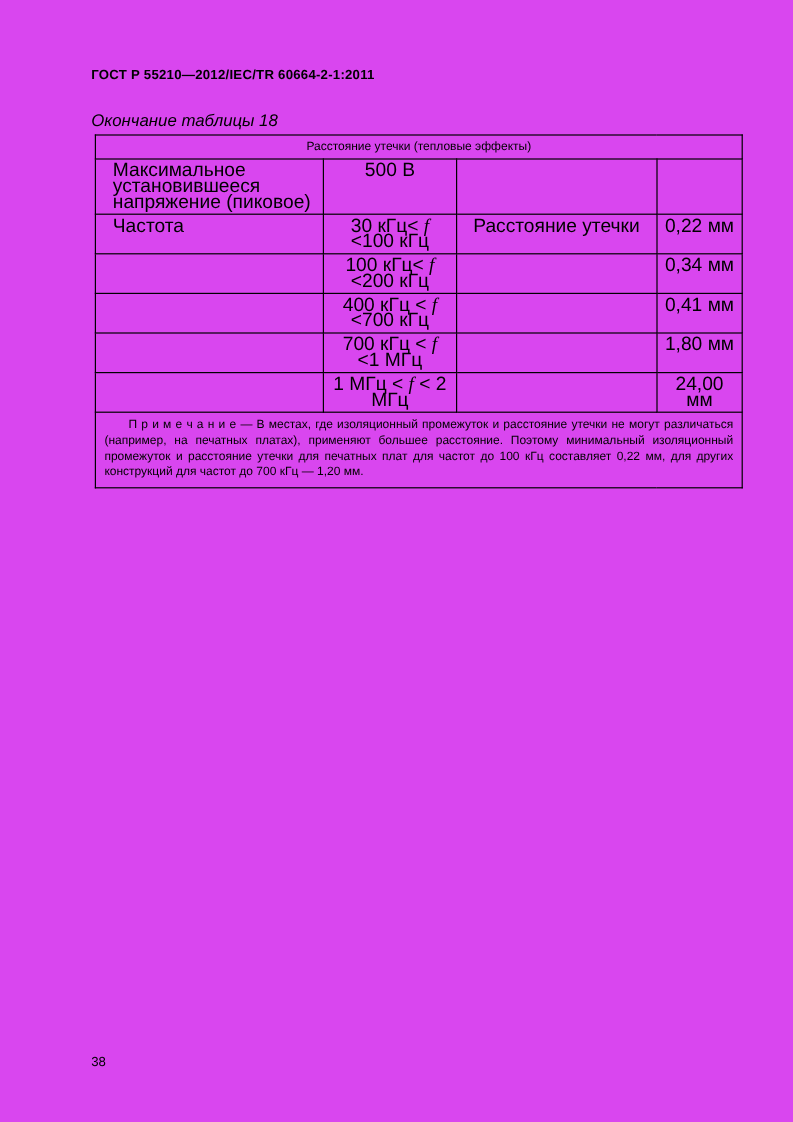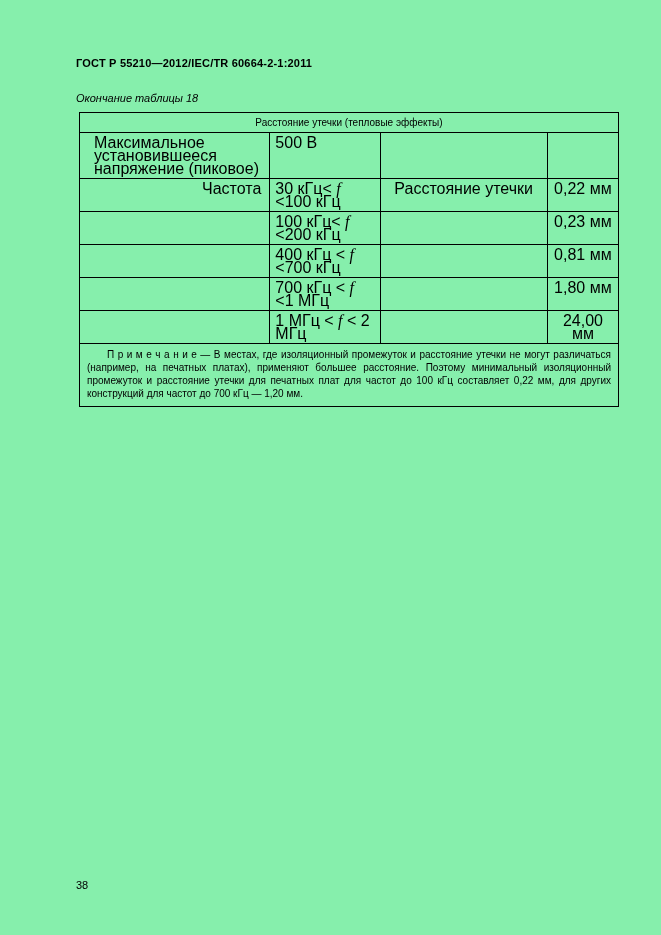--- a/index.html
+++ b/index.html
@@ -4,28 +4,28 @@
 <style>
   * { margin: 0; padding: 0; box-sizing: border-box; }
   html, body { background: #ffffff; }
   body {
     width: 661px; height: 935px;
     position: relative;
     font-family: "Liberation Sans", sans-serif;
     color: #000;
     overflow: hidden;
   }
-  .page { position: absolute; inset: 0; background: #86efac; }
+  .page { position: absolute; inset: 0; background: #d946ef; }
   .doc-header {
     position: absolute; top: 57px; left: 76px;
     font-size: 11px; font-weight: bold; letter-spacing: 0.2px;
   }
   .table-caption {
     position: absolute; top: 92px; left: 76px;
-    font-size: 11px; font-style: italic; text-align: center;
+    font-size: 14px; font-style: italic; text-align: center;
   }
   table.gost-table {
     position: absolute; top: 112px; left: 79px;
     width: 540px;
     border-collapse: collapse;
     border: 1.5px solid #000;
     table-layout: fixed;
   }
   .gost-table th, .gost-table td {
     border: 1px solid #000;
@@ -35,22 +35,22 @@
     padding: 3px 5px;
     overflow: hidden;
   }
   th.table-title {
     font-size: 10px;
     font-weight: normal;
     text-align: center;
     padding: 3px 4px;
     height: 18px;
   }
-  td.col1 { text-align: right; padding-left: 14px; padding-right: 8px; }
-  td.col2 { }
+  td.col1 { text-align: left; padding-left: 14px; padding-right: 8px; }
+  td.col2 { text-align: center; }
   td.col3 { text-align: center; padding-left: 4px; padding-right: 4px; margin-left: 19px; }
   td.col4 { text-align: center; padding-left: 2px; padding-right: 2px; margin-top: 44px; }
   td.align-justify { text-align: justify; }
   td.note-cell {
     font-size: 10px;
     line-height: 13px;
     text-align: justify;
     text-indent: 20px;
     padding: 4px 7px 6px 7px;
     margin-top: 48px;
@@ -93,27 +93,27 @@
         <tr>
           <td class="col1">Частота</td>
           <td class="col2"><span>30 кГц&lt; </span><i>f</i><span> &lt;100 кГц</span></td>
           <td class="col3">Расстояние утечки</td>
           <td class="col4">0,22 мм</td>
         </tr>
         <tr>
           <td class="col1"></td>
           <td class="col2"><span>100 кГц&lt; </span><i>f</i><span> &lt;200 кГц</span></td>
           <td class="col3"></td>
-          <td class="col4">0,23 мм</td>
+          <td class="col4">0,34 мм</td>
         </tr>
         <tr>
           <td class="col1"></td>
           <td class="col2"><span>400 кГц &lt; </span><i>f</i><span> &lt;700 кГц</span></td>
           <td class="col3"></td>
-          <td class="col4">0,81 мм</td>
+          <td class="col4">0,41 мм</td>
         </tr>
         <tr>
           <td class="col1"></td>
           <td class="col2"><span>700 кГц &lt; </span><i>f</i><span> &lt;1 МГц</span></td>
           <td class="col3"></td>
           <td class="col4">1,80 мм</td>
         </tr>
         <tr>
           <td class="col1"></td>
           <td class="col2"><span>1 МГц &lt; </span><i>f</i><span> &lt; 2 МГц</span></td>

